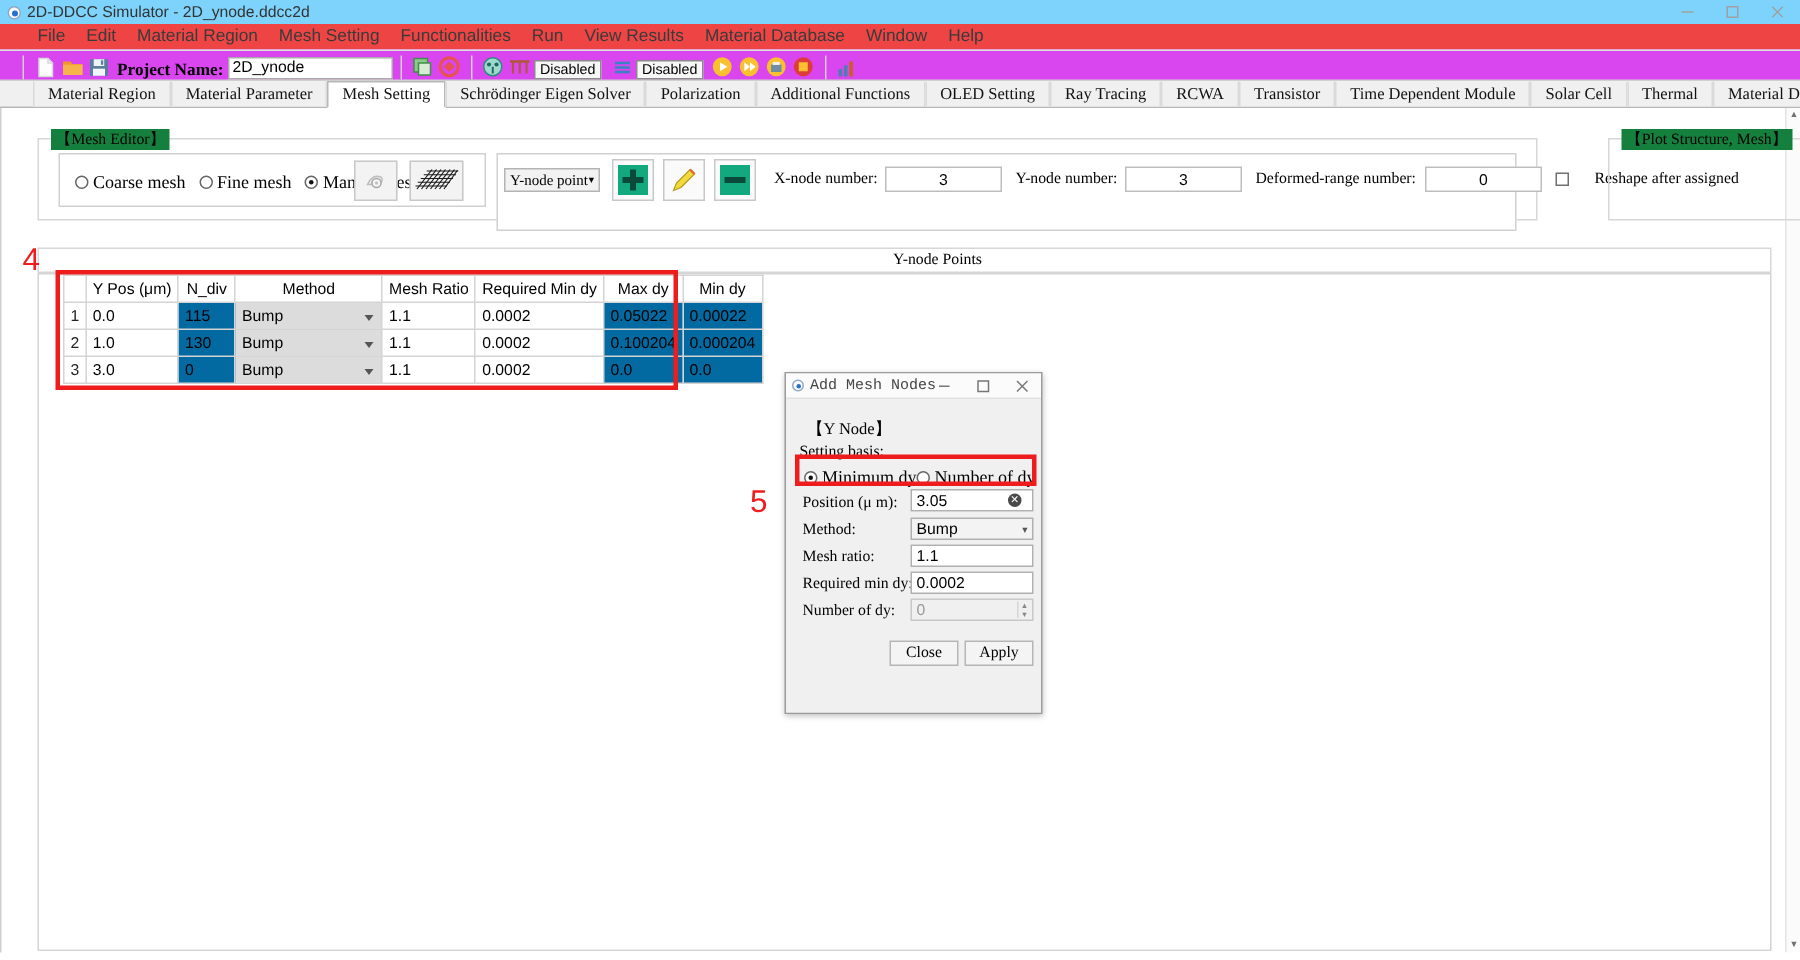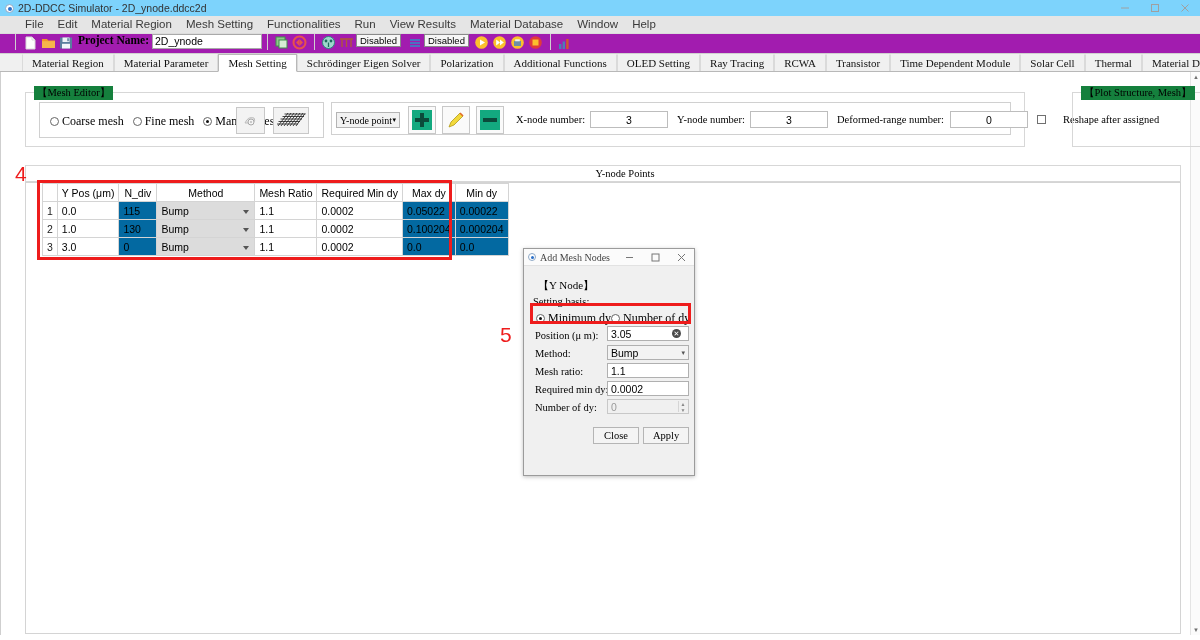--- a/index.html
+++ b/index.html
@@ -53,39 +53,39 @@
     font-size: 11px;
     font-family: "Liberation Sans", sans-serif;
   }
   .tb-btn svg { display:block; }
 
   
   .menubar {
     height: 17px;
     display: flex;
     align-items: center;
-    background: #e5e5e5;
+    background: #ef4444;
     padding-left: 18px;
     border-bottom: 0;
   }
   .menu-item {
     padding: 0 7px;
     font-size: 11.5px;
     color: #3a3a3a;
     font-family: "Liberation Sans", sans-serif;
     white-space: nowrap;
     line-height: 17px;
   }
 
   
   .toolbar {
     height: 21px;
     display: flex;
-    align-items: flex-start;
-    background: #a21caf;
+    align-items: flex-end;
+    background: #d946ef;
     border-top: 1px solid #dcdcdc;
     border-bottom: 1px solid #d0d0d0;
     padding-left: 10px;
     gap: 0px;
   }
   .tsep {
     width: 1px; height: 16px; background: #cfcfcf;
     margin: 0 5px;
     flex:none;
   }
@@ -304,21 +304,21 @@
     background: #fbfbfb;
     border-bottom: 1px solid #e2e2e2;
     padding-left: 4px;
     position: relative;
   }
   .dlg-icon {
     width:8px;height:8px;border-radius:50%;
     border:1px solid #8ea9c7;background:#fff;position:relative;margin-right:4px;flex:none;
   }
   .dlg-icon::after{content:"";position:absolute;left:2px;top:2px;width:3px;height:3px;border-radius:50%;background:#2a6fc9;}
-  .dlg-title-text { font-size:10px; color:#444; font-family:Liberation Serif, serif; }
+  .dlg-title-text { font-size:10px; color:#444; font-family:Liberation Mono, monospace; }
   .dlg-ctrls { position:absolute; right:0; top:0; display:flex; }
   .dlg-ctrl { width:26px; height:17px; display:flex; align-items:center; justify-content:center; color:#777; }
   .dlg-body { position:relative; background:#f0f0f0; height: calc(100% - 17px); }
   .dlg-label { position:absolute; font-size:10.5px; font-family:"Liberation Serif", serif; white-space:nowrap; }
   .dlg-input {
     position:absolute;
     border:1px solid #b0b0b0;
     background:#fff;
     font-size:10.5px;
     font-family:"Liberation Sans", sans-serif;
@@ -581,21 +581,21 @@
           <path d="M1 14 L22 14"></path>
             <path d="M2.5 11.5 L24 11.5"></path>
             <path d="M4.5 9 L26 9"></path>
             <path d="M6.5 6.5 L28 6.5"></path>
             <path d="M8.5 4 L29.5 4"></path>
         </g>
       </svg>
     </div>
   </div>
 
-  <div class="inner-panel" style="left:330px; top:30px; width:680px; height:33px;">
+  <div class="inner-panel" style="left:330px; top:30px; width:680px; height:52px;">
     <div class="combo" style="position:absolute; left:4px; top:9px; width:64px; height:16px;">
       <span>Y-node point</span>
       <span style="font-size:7px;">▾</span>
     </div>
     <div class="sqbtn" style="position:absolute; left:76px; top:3px; width:28px; height:28px; background:#fafafa;">
       <svg width="20" height="20" viewBox="0 0 20 20">
           <rect x="0" y="0" width="20" height="20" fill="#13a97f"></rect>
           <rect x="8" y="3" width="4" height="14" fill="#0b4a3a"></rect>
           <rect x="3" y="8" width="14" height="4" fill="#0b4a3a"></rect>
         </svg>

